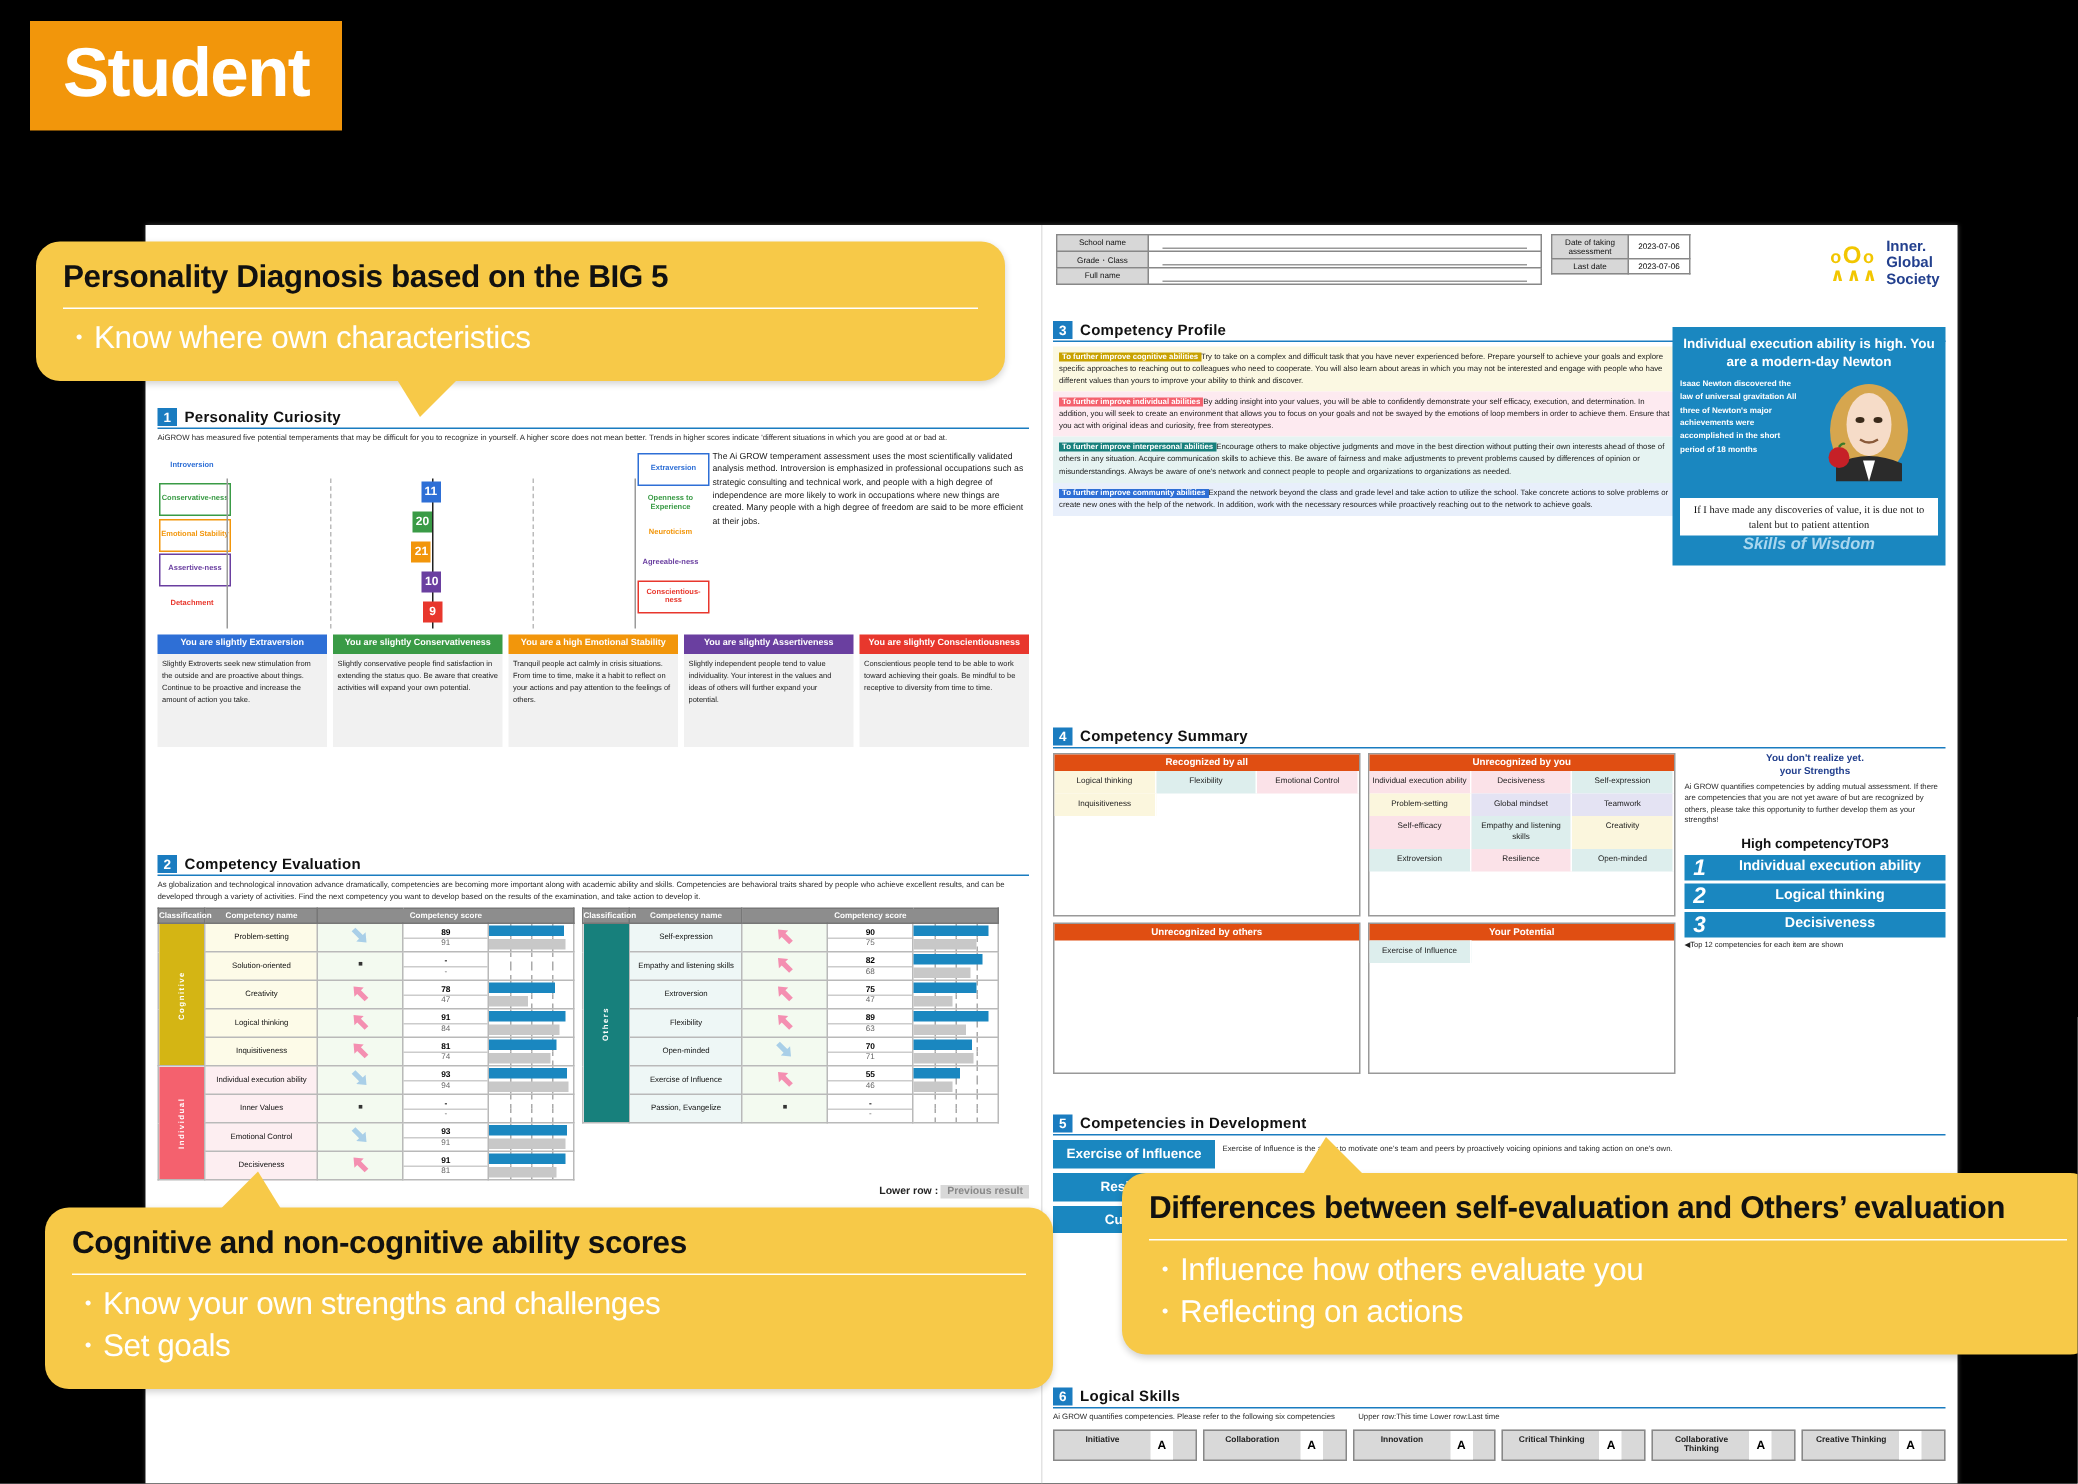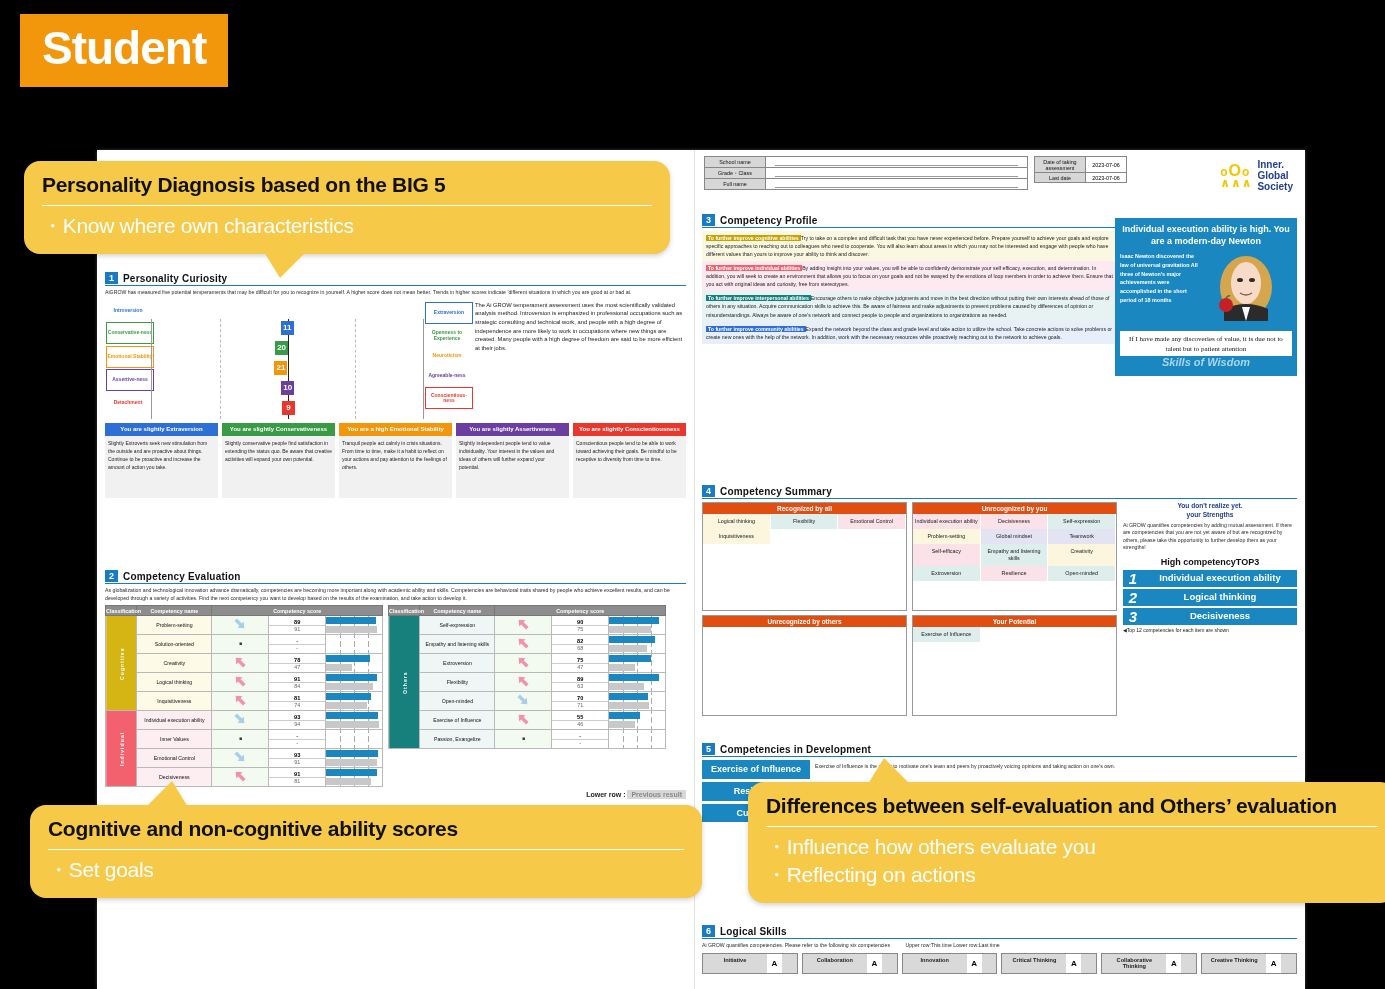--- a/index.html
+++ b/index.html
@@ -904,20 +904,21 @@
 <div class="callout" id="callout-1">
   <div class="ct">Personality Diagnosis based on the BIG 5</div>
   <div class="rule"></div>
   <div class="cb">・Know where own characteristics</div>
   <div class="tail"></div>
 </div>
 
 <div class="callout" id="callout-2">
   <div class="ct">Cognitive and non-cognitive ability scores</div>
   <div class="rule"></div>
+  <div class="cb">・Know your own strengths and challenges</div>
   <div class="cb">・Set goals</div>
   <div class="tail"></div>
 </div>
 
 <div class="callout" id="callout-3">
   <div class="ct">Differences between self-evaluation and Others’ evaluation</div>
   <div class="rule"></div>
   <div class="cb">・Influence how others evaluate you</div>
   <div class="cb">・Reflecting on actions</div>
   <div class="tail"></div>

